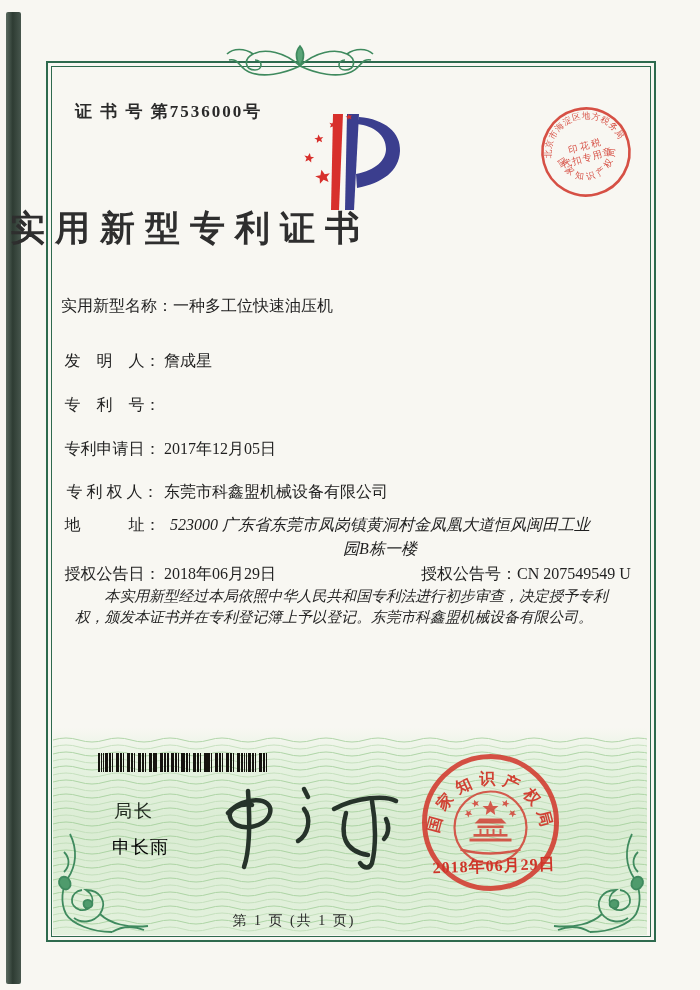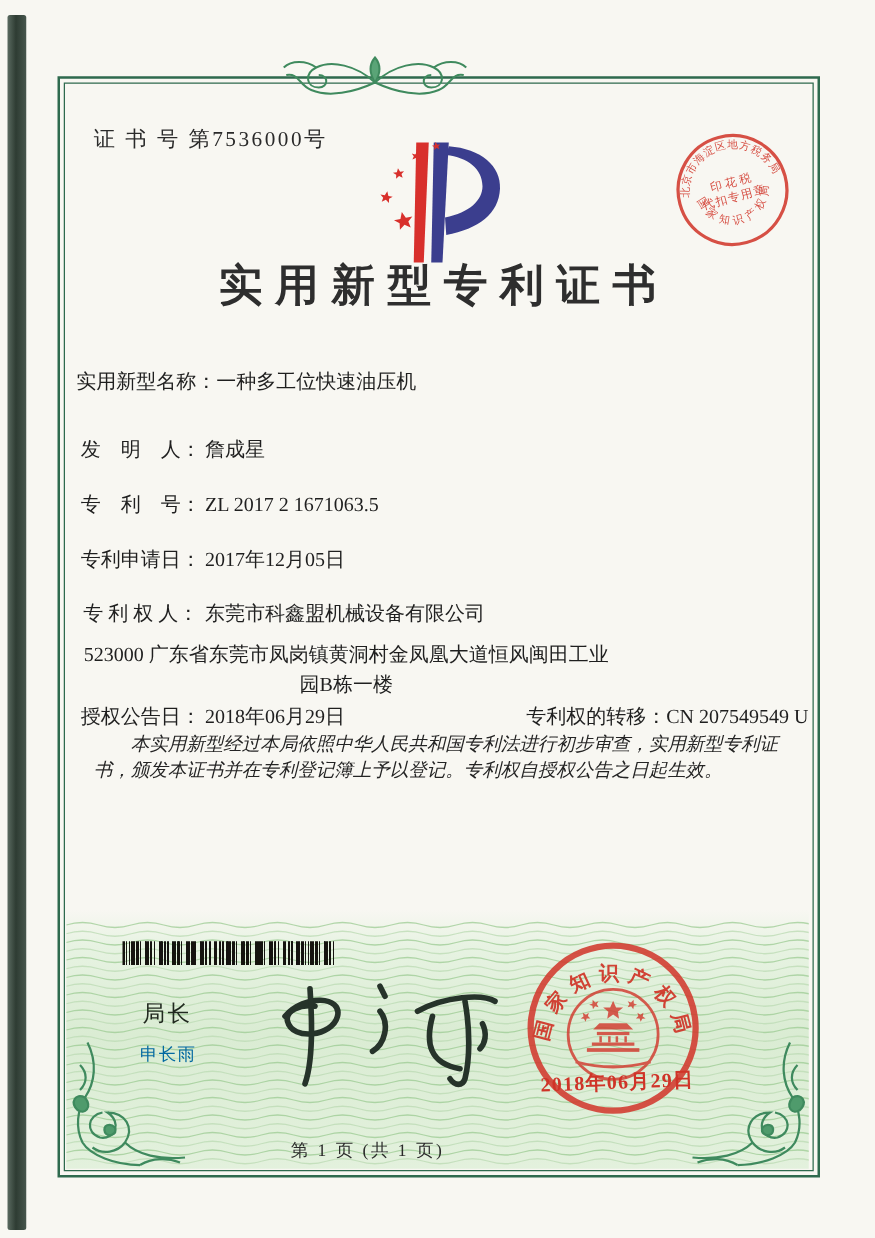--- a/index.html
+++ b/index.html
@@ -19,44 +19,44 @@
     border:1px solid #2e6a4e;outline:2px solid #2e6a4e;outline-offset:3px;
     background:transparent;
   }
   .band{
     position:absolute;left:53px;top:728px;width:594px;height:207px;
     background:linear-gradient(180deg,rgba(231,243,226,0) 0%,#e7f3e2 14%,#daecd3 48%,#e3f1dd 100%);
   }
   .band svg{position:absolute;left:0;top:0;}
   .cert-number{
     position:absolute;left:75px;top:100px;font-size:17px;letter-spacing:2px;
-    font-weight:normal;color:#2a2a2a;
+    font-weight:bold;color:#2a2a2a;
   }
   .title{
-    position:absolute;left:0;top:205px;width:700px;text-align:center;
+    position:absolute;left:0;top:205px;width:700px;
     font-size:35px;font-weight:bold;letter-spacing:10px;text-indent:10px;color:#2e2e2e;
   }
   .row{position:absolute;left:61px;font-size:16px;line-height:24px;display:flex;text-align:center;}
   .lbl{display:inline-block;min-width:103px;white-space:nowrap;flex:none;}
   .val{white-space:nowrap;}
-  .val.wrap{white-space:normal;width:432px;}
+  .val.wrap{white-space:normal;width:432px;font-style:italic;}
   .grant-right{position:absolute;left:360px;top:0;display:flex;font-size:16px;}
   .paras{
     position:absolute;left:75px;top:586px;width:554px;
     font-size:14.8px;line-height:20.8px;font-style:italic;color:#242424;
   }
   .paras p{margin:0;text-indent:2em;}
   .barcode{
     position:absolute;left:98px;top:753px;width:170px;height:19px;
     background:
       repeating-linear-gradient(90deg,#15130f 0 2px,transparent 2px 3px,#15130f 3px 4px,transparent 4px 7px,#15130f 7px 10px,transparent 10px 11px),
       repeating-linear-gradient(90deg,transparent 0 5px,#15130f 5px 6px,transparent 6px 13px);
   }
   .signer-title{position:absolute;left:114px;top:799px;font-size:18px;letter-spacing:2px;color:#20291f;}
-  .signer-name{position:absolute;left:112px;top:835px;font-size:14px;letter-spacing:1px;color:#0369a1;}
+  .signer-name{position:absolute;left:112px;top:835px;font-size:18px;letter-spacing:1px;color:#000000;}
   .signature{position:absolute;left:200px;top:775px;}
   .seal-main{position:absolute;left:418px;top:750px;opacity:.93;}
   .seal-date{
     position:absolute;left:410px;top:856px;width:168px;text-align:center;
     color:#cf3428;font-size:16px;letter-spacing:1px;transform:rotate(-2deg);
     font-weight:bold;
   }
   .seal-tax{position:absolute;left:534px;top:100px;opacity:.88;}
   .logo{position:absolute;left:296px;top:110px;}
   .flourish-top{position:absolute;left:215px;top:44px;}
@@ -174,45 +174,45 @@
 <div class="row" style="top:294px">
   <span class="lbl">实用新型名称：</span>
   <span class="val">一种多工位快速油压机</span>
 </div>
 <div class="row" style="top:349px">
   <span class="lbl">发　明　人：</span>
   <span class="val">詹成星</span>
 </div>
 <div class="row" style="top:393px">
   <span class="lbl">专　利　号：</span>
-  <span class="val">ZL 2017 2 1671063.5</span>
 </div>
 <div class="row" style="top:437px">
   <span class="lbl">专利申请日：</span>
   <span class="val">2017年12月05日</span>
 </div>
 <div class="row" style="top:480px">
   <span class="lbl">专 利 权 人：</span>
   <span class="val">东莞市科鑫盟机械设备有限公司</span>
 </div>
 <div class="row" style="top:513px">
+  <span class="lbl">地　　　址：</span>
   <span class="val wrap">523000 广东省东莞市凤岗镇黄洞村金凤凰大道恒风闽田工业园B栋一楼</span>
 </div>
 
 <div class="row" style="top:562px;width:560px">
   <span class="lbl">授权公告日：</span>
   <span class="val">2018年06月29日</span>
   <span class="grant-right">
-    <span class="lbl" style="min-width:auto">专利权的转移：</span>
+    <span class="lbl" style="min-width:auto">授权公告号：</span>
     <span class="val">CN 207549549 U</span>
   </span>
 </div>
 
 <div class="paras">
-  <p>本实用新型经过本局依照中华人民共和国专利法进行初步审查，实用新型专利证书，颁发本证书并在专利登记簿上予以登记。专利权自授权公告之日起生效。</p>
+  <p>本实用新型经过本局依照中华人民共和国专利法进行初步审查，决定授予专利权，颁发本证书并在专利登记簿上予以登记。东莞市科鑫盟机械设备有限公司。</p>
 </div>
 
 <div class="barcode"></div>
 
 <div class="signer-title">局长</div>
 <div class="signer-name">申长雨</div>
 <svg class="signature" width="220" height="105" viewBox="0 0 220 105">
   <g fill="none" stroke="#26332a" stroke-width="4.5" stroke-linecap="round">
     <path d="M28,38 C44,20 74,22 70,38 C66,54 34,58 30,42 C28,34 40,28 52,30"></path>
     <path d="M48,16 C50,45 50,75 44,92"></path>

